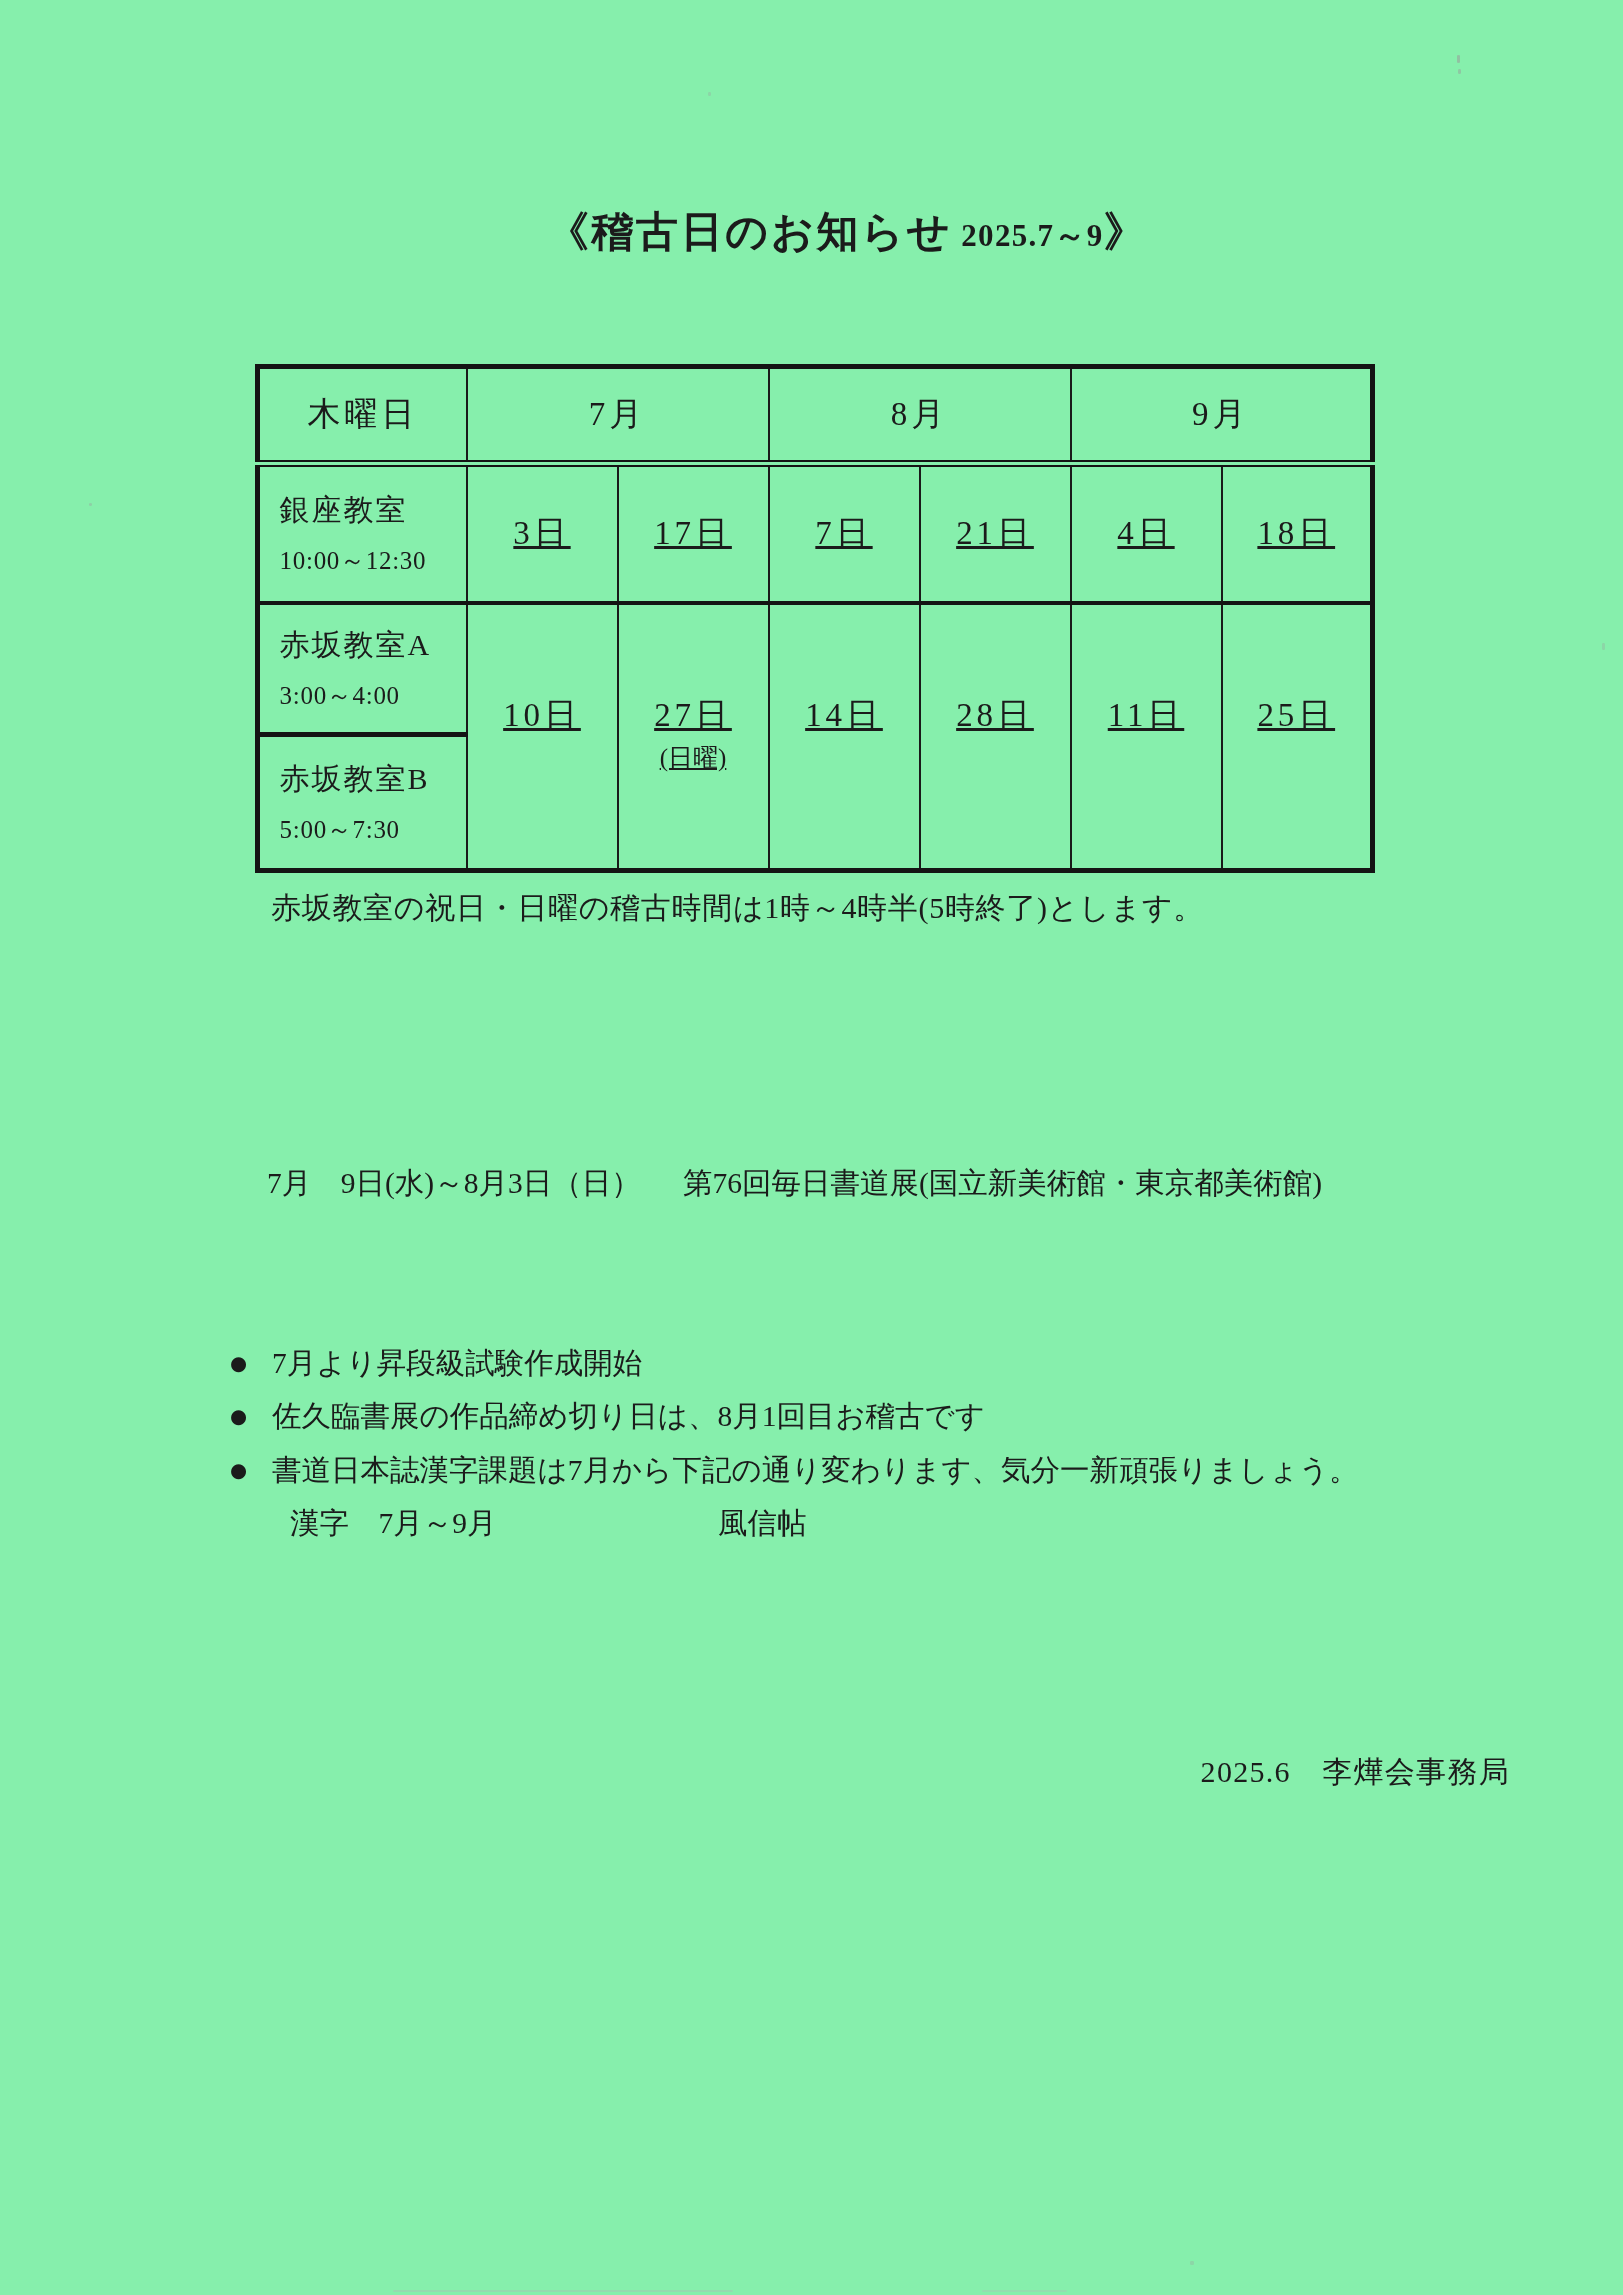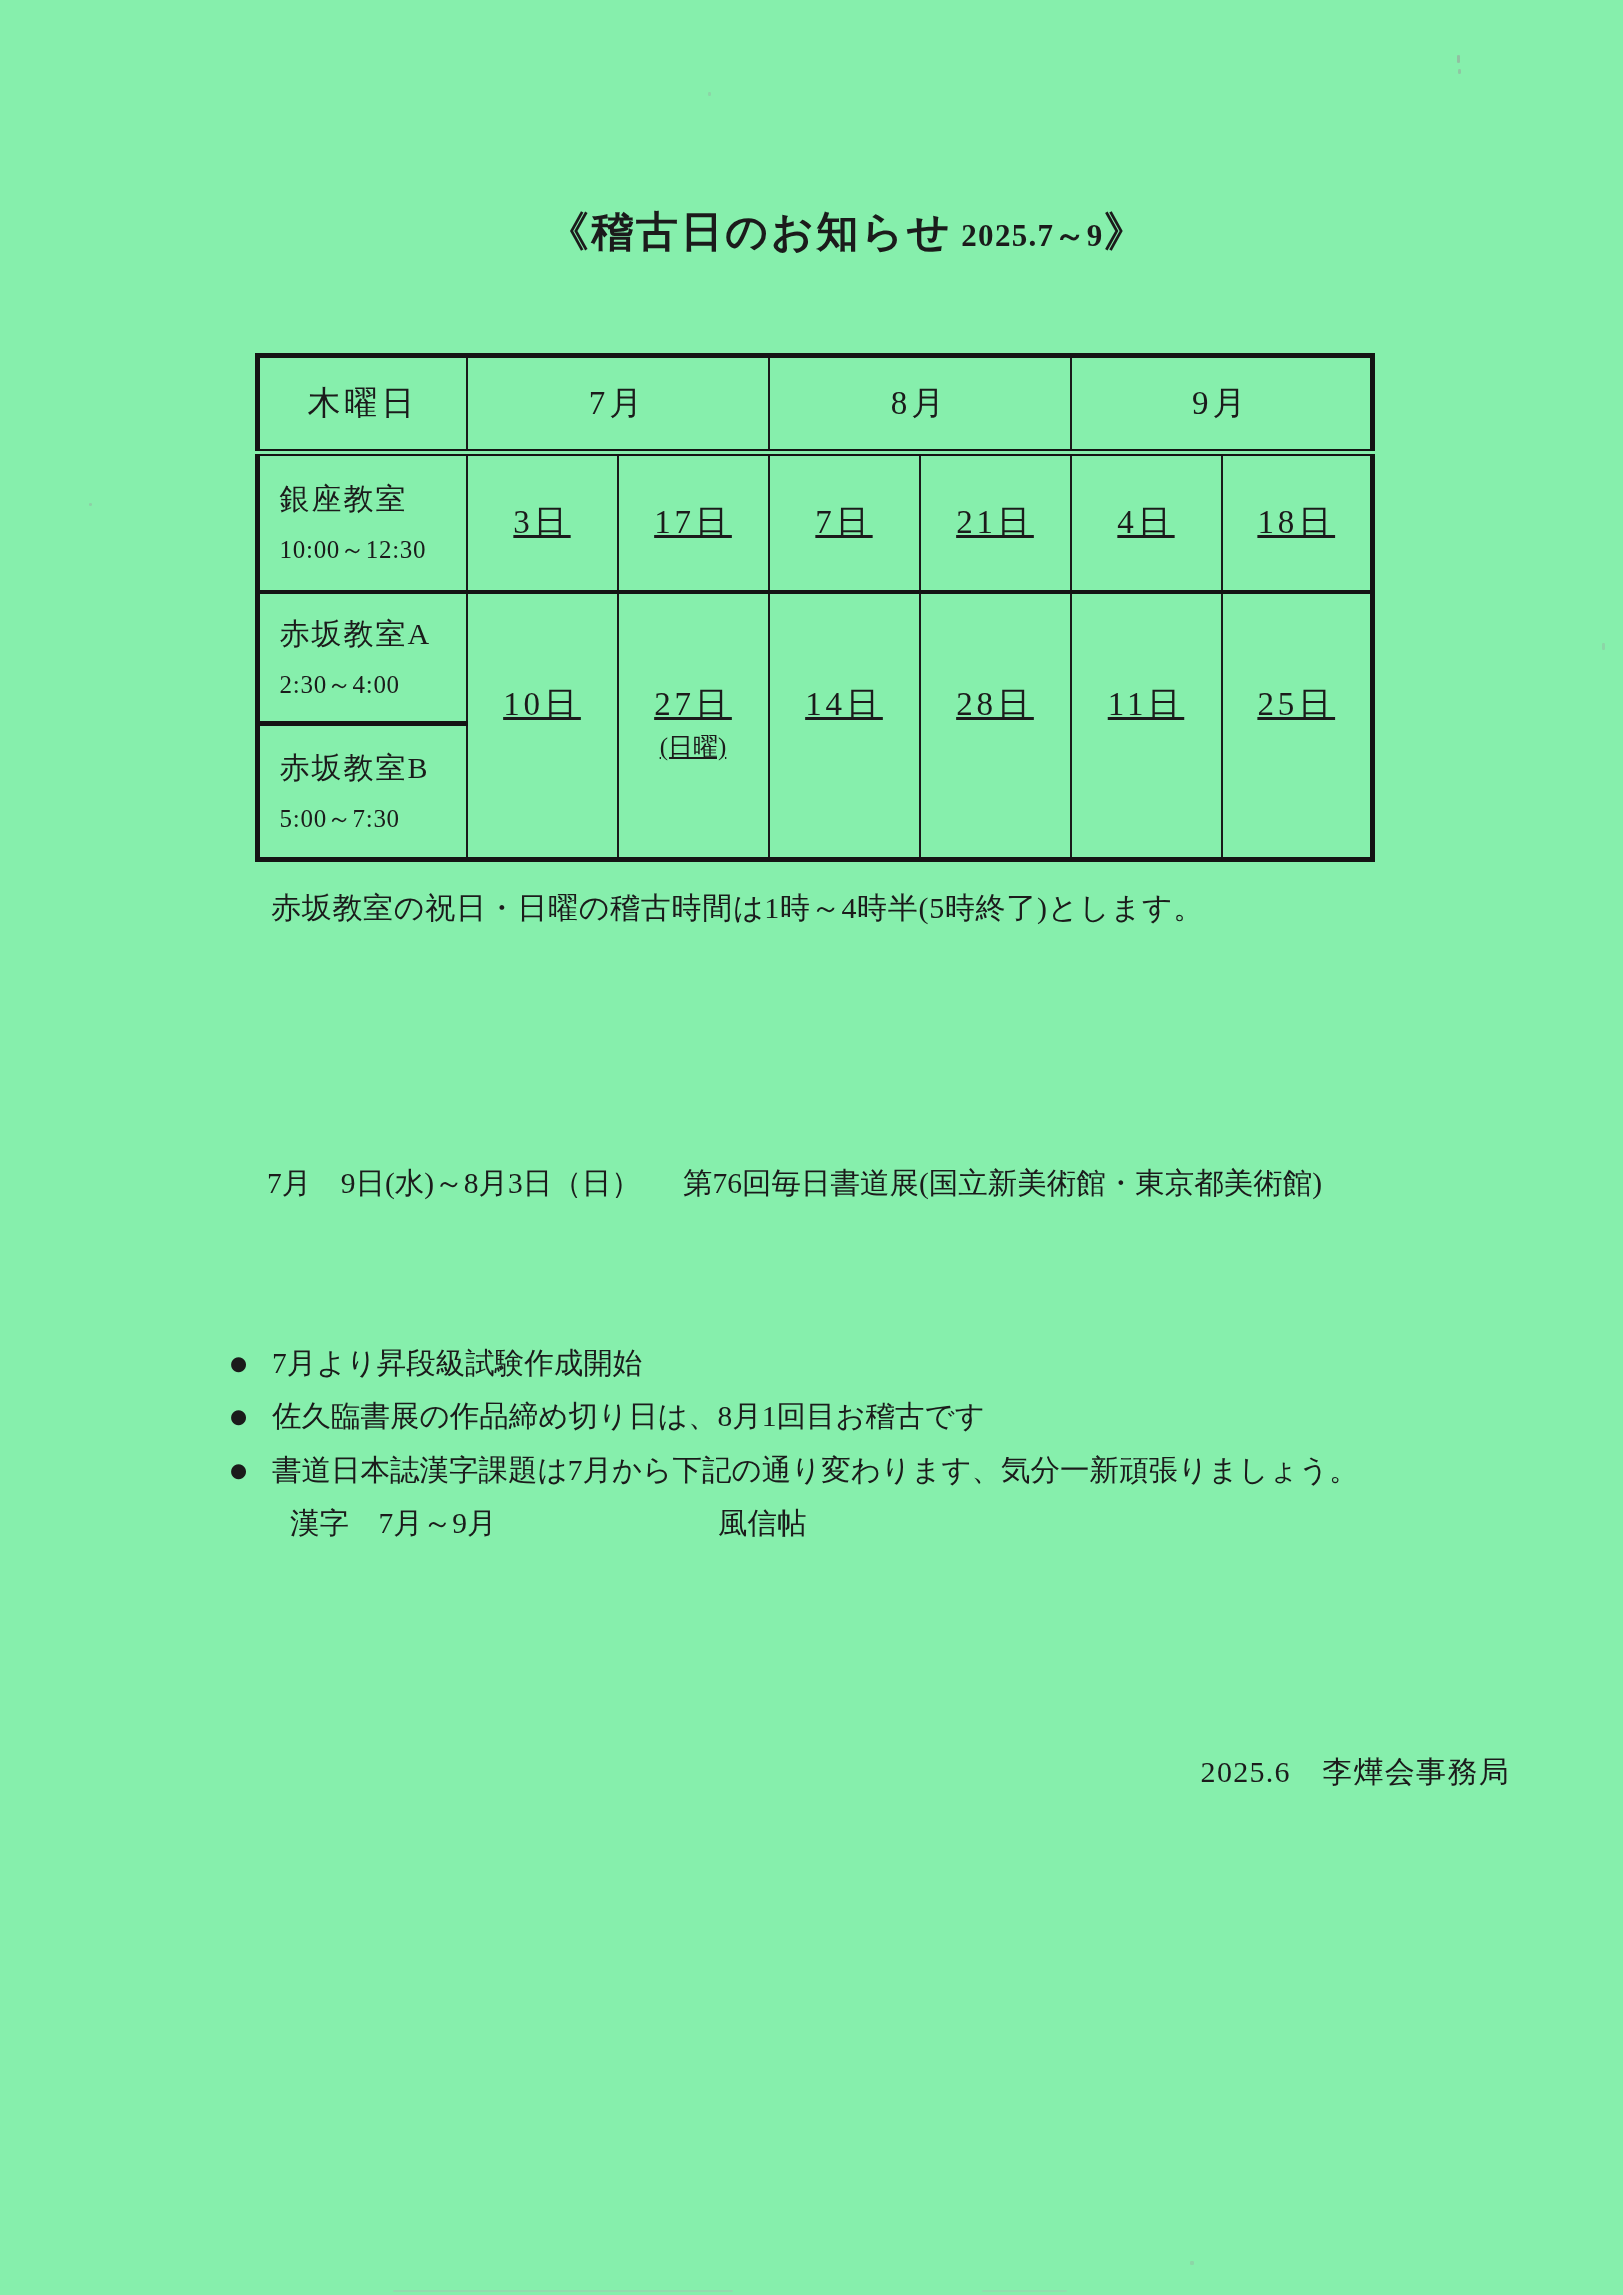--- a/index.html
+++ b/index.html
@@ -30,21 +30,21 @@
   }
   .title .title-period{
     font-size:31px;
     letter-spacing:1.3px;
   }
 
   
   table.schedule{
     position:absolute;
     left:255px;
-    top:353px;
+    top:364px;
     border-collapse:collapse;
     table-layout:fixed;
     border:5.9px solid #141414;
   }
   col.cl{width:209px;}
   col.cd{width:151px;}
   .schedule th,.schedule td{
     border:2.6px solid #1a1a1a;
     padding:0;
     vertical-align:middle;
@@ -203,21 +203,21 @@
         <td class="c-date">3日</td>
         <td class="c-date">17日</td>
         <td class="c-date">7日</td>
         <td class="c-date">21日</td>
         <td class="c-date">4日</td>
         <td class="c-date">18日</td>
       </tr>
       <tr class="r2">
         <td class="c-label">
           <div class="room-name">赤坂教室A</div>
-          <div class="room-time">2:30～4:00</div>
+          <div class="room-time">3:00～4:00</div>
         </td>
         <td class="c-date" rowspan="2">
           <div class="d">10日</div>
           <div class="sub"></div>
         </td>
         <td class="c-date" rowspan="2">
           <div class="d">27日</div>
           <div class="sub">(日曜)</div>
         </td>
         <td class="c-date" rowspan="2">

